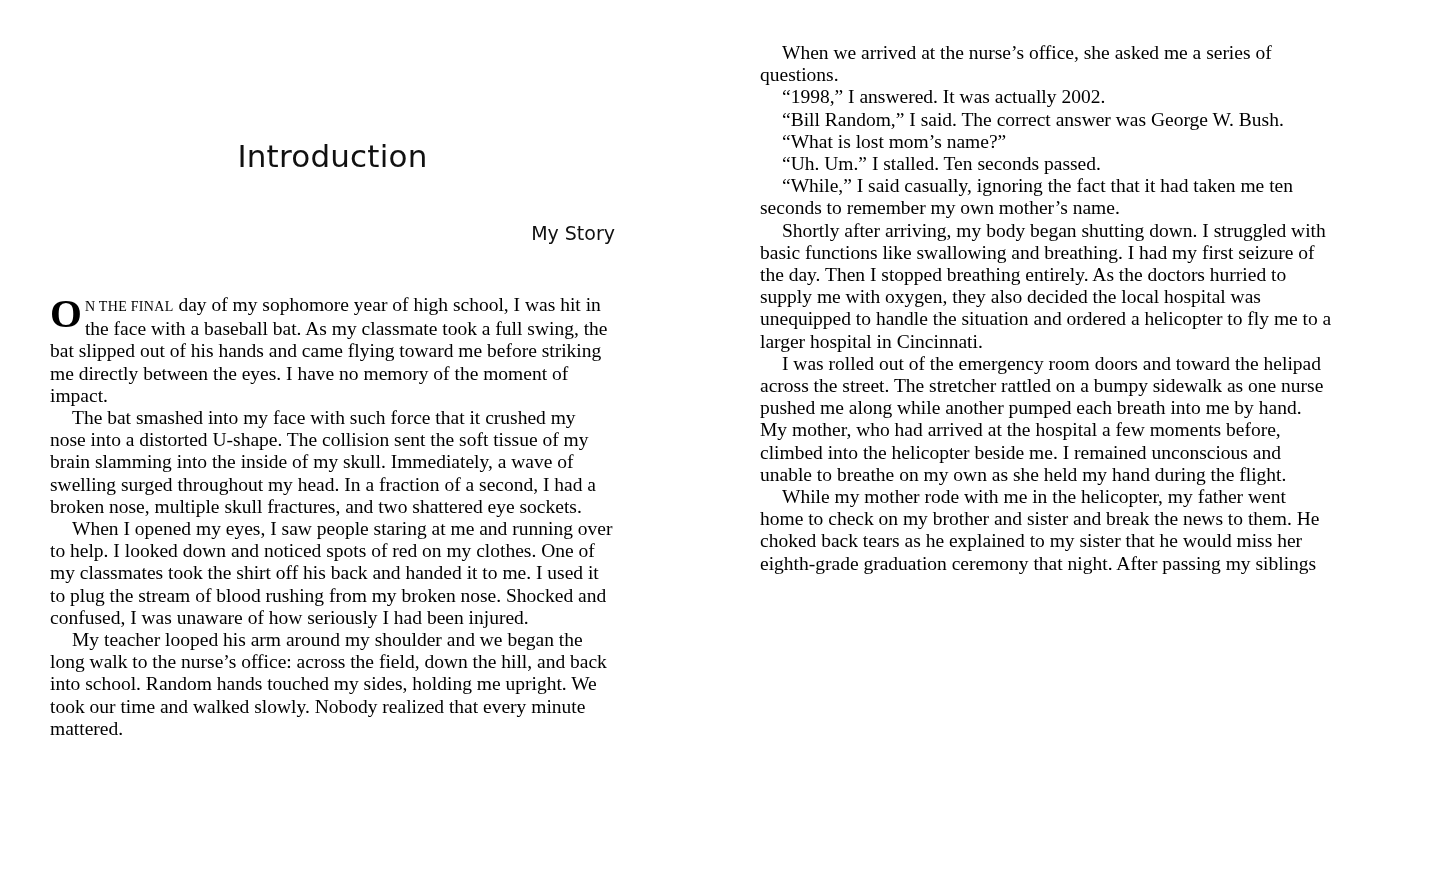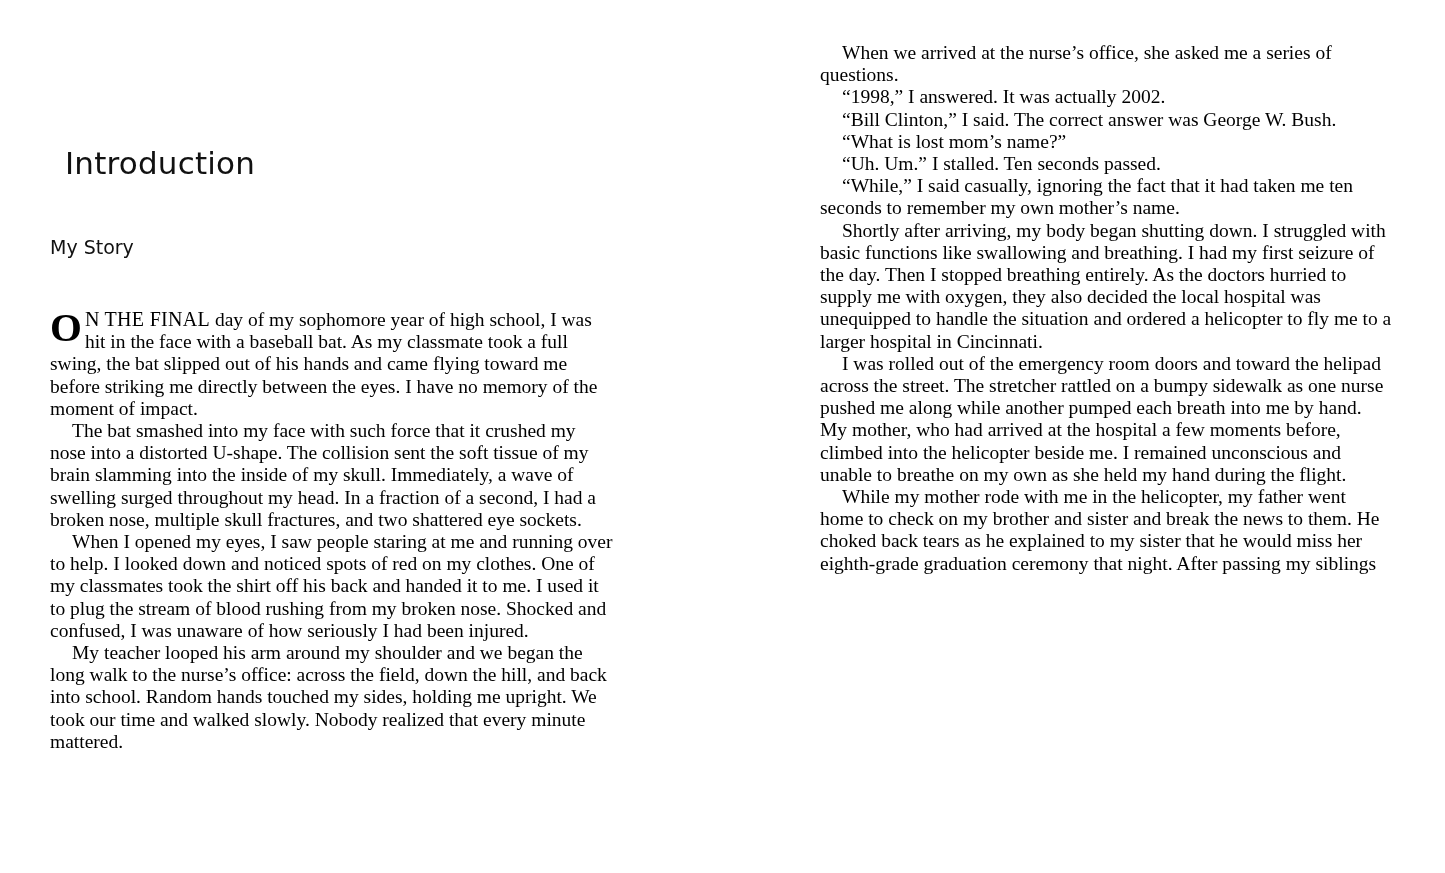--- a/index.html
+++ b/index.html
@@ -24,40 +24,42 @@
     position: absolute;
     top: 0;
     box-sizing: border-box;
   }
   .column-left {
     left: 50px;
     width: 565px;
     height: 873px;
   }
   .column-right {
-    left: 820px;
+    left: 760px;
     width: 572px;
     height: 873px;
   }
   .chapter-title {
     font-family: "DejaVu Sans", sans-serif;
     font-size: 31px;
     font-weight: normal;
-    margin: 15px;
+    text-align: center;
+    margin: 8px;
     padding-top: 130px;
     letter-spacing: 0.2px;
     color: #111;
   }
   .section-title {
     font-family: "DejaVu Sans", sans-serif;
     font-size: 19px;
     font-weight: normal;
     margin: 0;
     padding-top: 40px;
     color: #111;
+    text-align: right;
   }
   p {
     margin: 0;
     font-size: 19.5px;
     line-height: 22.2px;
     text-align: left;
   }
   .body-first {
     margin-top: 50px;
     text-indent: 0;
@@ -69,21 +71,21 @@
     float: left;
     font-family: "Liberation Serif", serif;
     font-size: 41px;
     line-height: 34px;
     font-weight: bold;
     padding-right: 3px;
     padding-top: 2px;
   }
   .smallcaps {
     font-variant: small-caps;
-    font-size: 20px;
+    font-size: 14px;
     letter-spacing: 0.3px;
     margin-top: 45px;
   }
   .rcol-first {
     padding-top: 42px;
   }
 </style>
 </head>
 <body>
 
@@ -96,21 +98,21 @@
     <p class="body-first"><span class="dropcap">O</span><span class="smallcaps">N THE FINAL</span><span> day of my sophomore year of high school, I was hit in the face with a baseball bat. As my classmate took a full swing, the bat slipped out of his hands and came flying toward me before striking me directly between the eyes. I have no memory of the moment of impact.</span></p>
 
     <p class="body-indent">The bat smashed into my face with such force that it crushed my nose into a distorted U-shape. The collision sent the soft tissue of my brain slamming into the inside of my skull. Immediately, a wave of swelling surged throughout my head. In a fraction of a second, I had a broken nose, multiple skull fractures, and two shattered eye sockets.</p>
     <p class="body-indent">When I opened my eyes, I saw people staring at me and running over to help. I looked down and noticed spots of red on my clothes. One of my classmates took the shirt off his back and handed it to me. I used it to plug the stream of blood rushing from my broken nose. Shocked and confused, I was unaware of how seriously I had been injured.</p>
     <p class="body-indent">My teacher looped his arm around my shoulder and we began the long walk to the nurse’s office: across the field, down the hill, and back into school. Random hands touched my sides, holding me upright. We took our time and walked slowly. Nobody realized that every minute mattered.</p>
   </div>
 
   <div class="column column-right">
     <p class="body-indent rcol-first">When we arrived at the nurse’s office, she asked me a series of questions.</p>
     <p class="body-indent">“1998,” I answered. It was actually 2002.</p>
-    <p class="body-indent">“Bill Clinton,” I said. The correct answer was George W. Bush.</p>
+    <p class="body-indent">“Bill Random,” I said. The correct answer was George W. Bush.</p>
     <p class="body-indent">“What is lost mom’s name?”</p>
     <p class="body-indent">“Uh. Um.” I stalled. Ten seconds passed.</p>
     <p class="body-indent">“While,” I said casually, ignoring the fact that it had taken me ten seconds to remember my own mother’s name.</p>
     <p class="body-indent">Shortly after arriving, my body began shutting down. I struggled with basic functions like swallowing and breathing. I had my first seizure of the day. Then I stopped breathing entirely. As the doctors hurried to supply me with oxygen, they also decided the local hospital was unequipped to handle the situation and ordered a helicopter to fly me to a larger hospital in Cincinnati.</p>
     <p class="body-indent">I was rolled out of the emergency room doors and toward the helipad across the street. The stretcher rattled on a bumpy sidewalk as one nurse pushed me along while another pumped each breath into me by hand. My mother, who had arrived at the hospital a few moments before, climbed into the helicopter beside me. I remained unconscious and unable to breathe on my own as she held my hand during the flight.</p>
     <p class="body-indent">While my mother rode with me in the helicopter, my father went home to check on my brother and sister and break the news to them. He choked back tears as he explained to my sister that he would miss her eighth-grade graduation ceremony that night. After passing my siblings</p>
   </div>
 
 </div>
 

